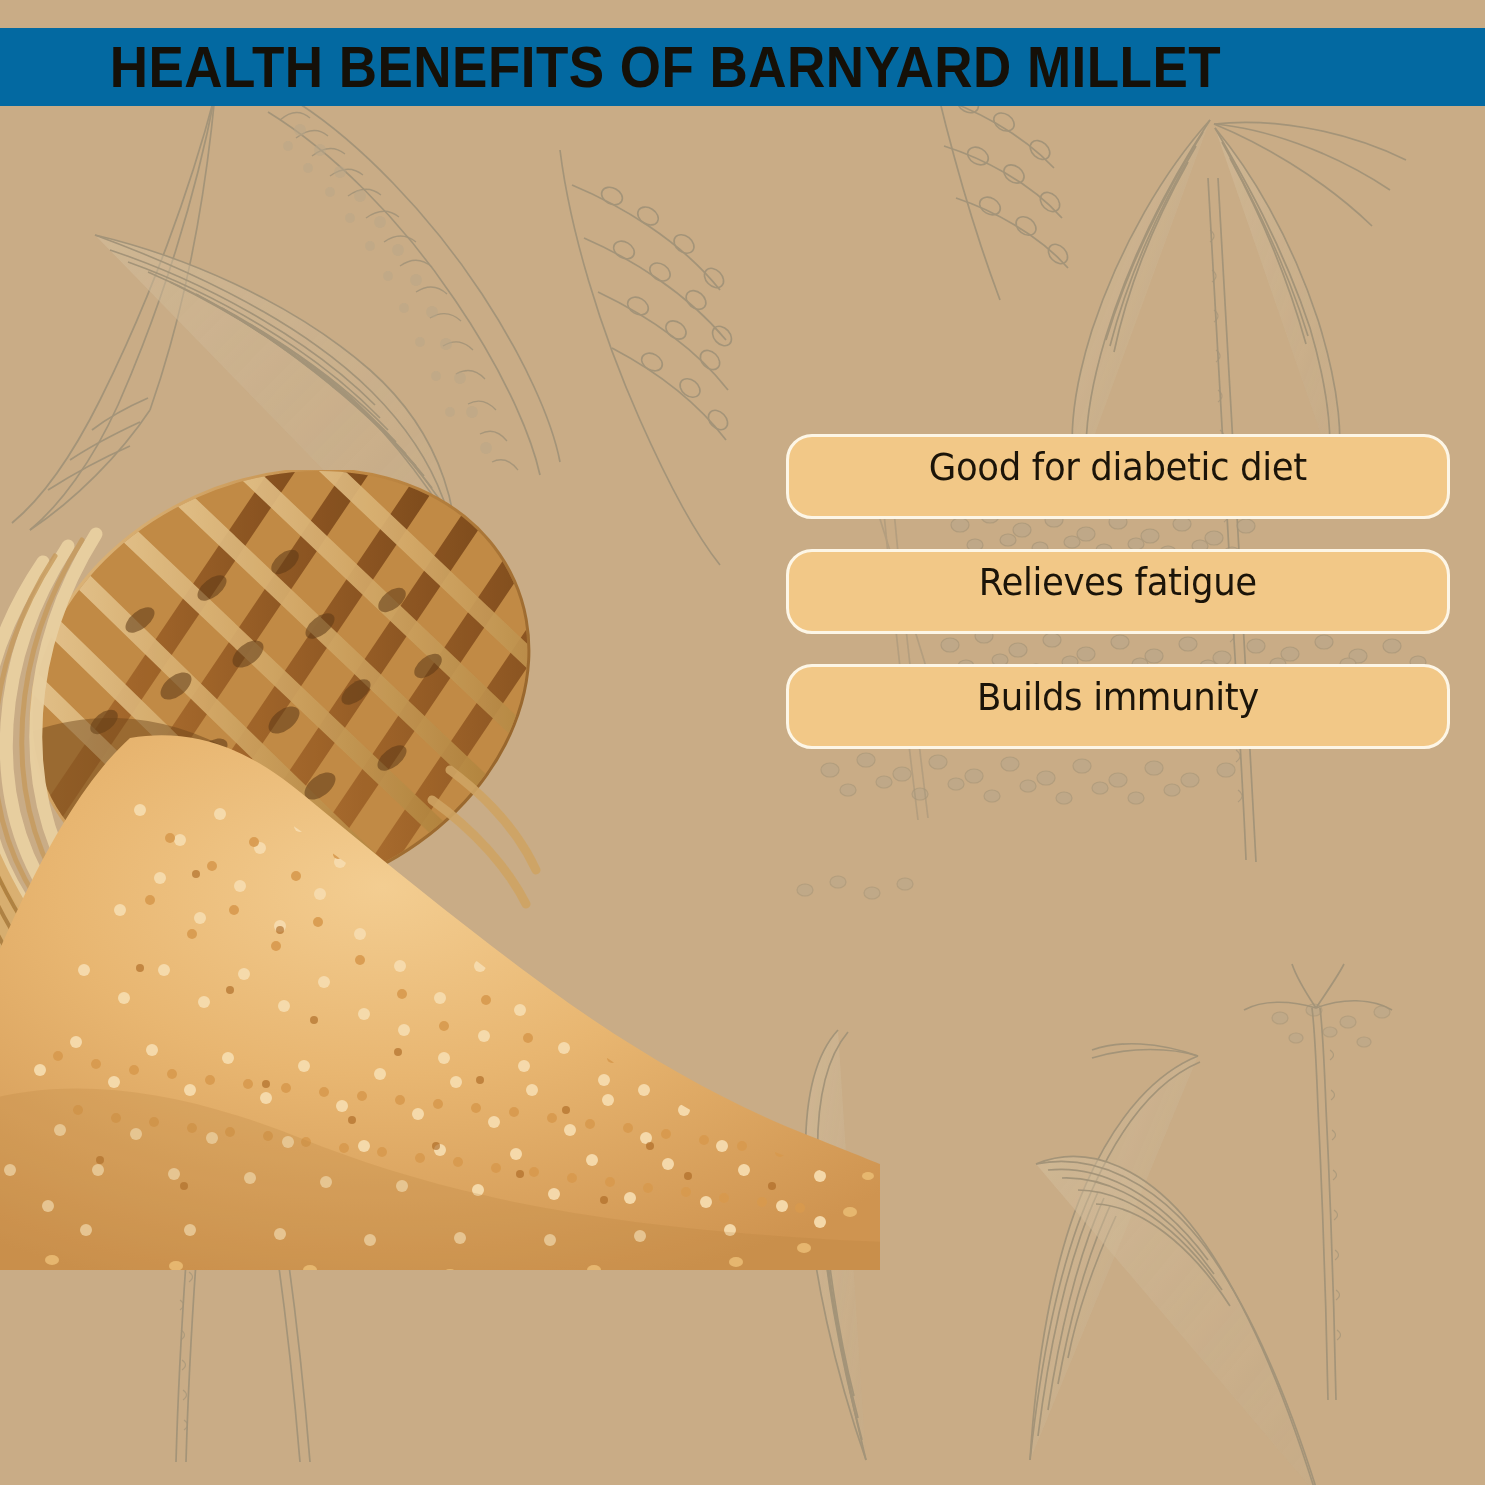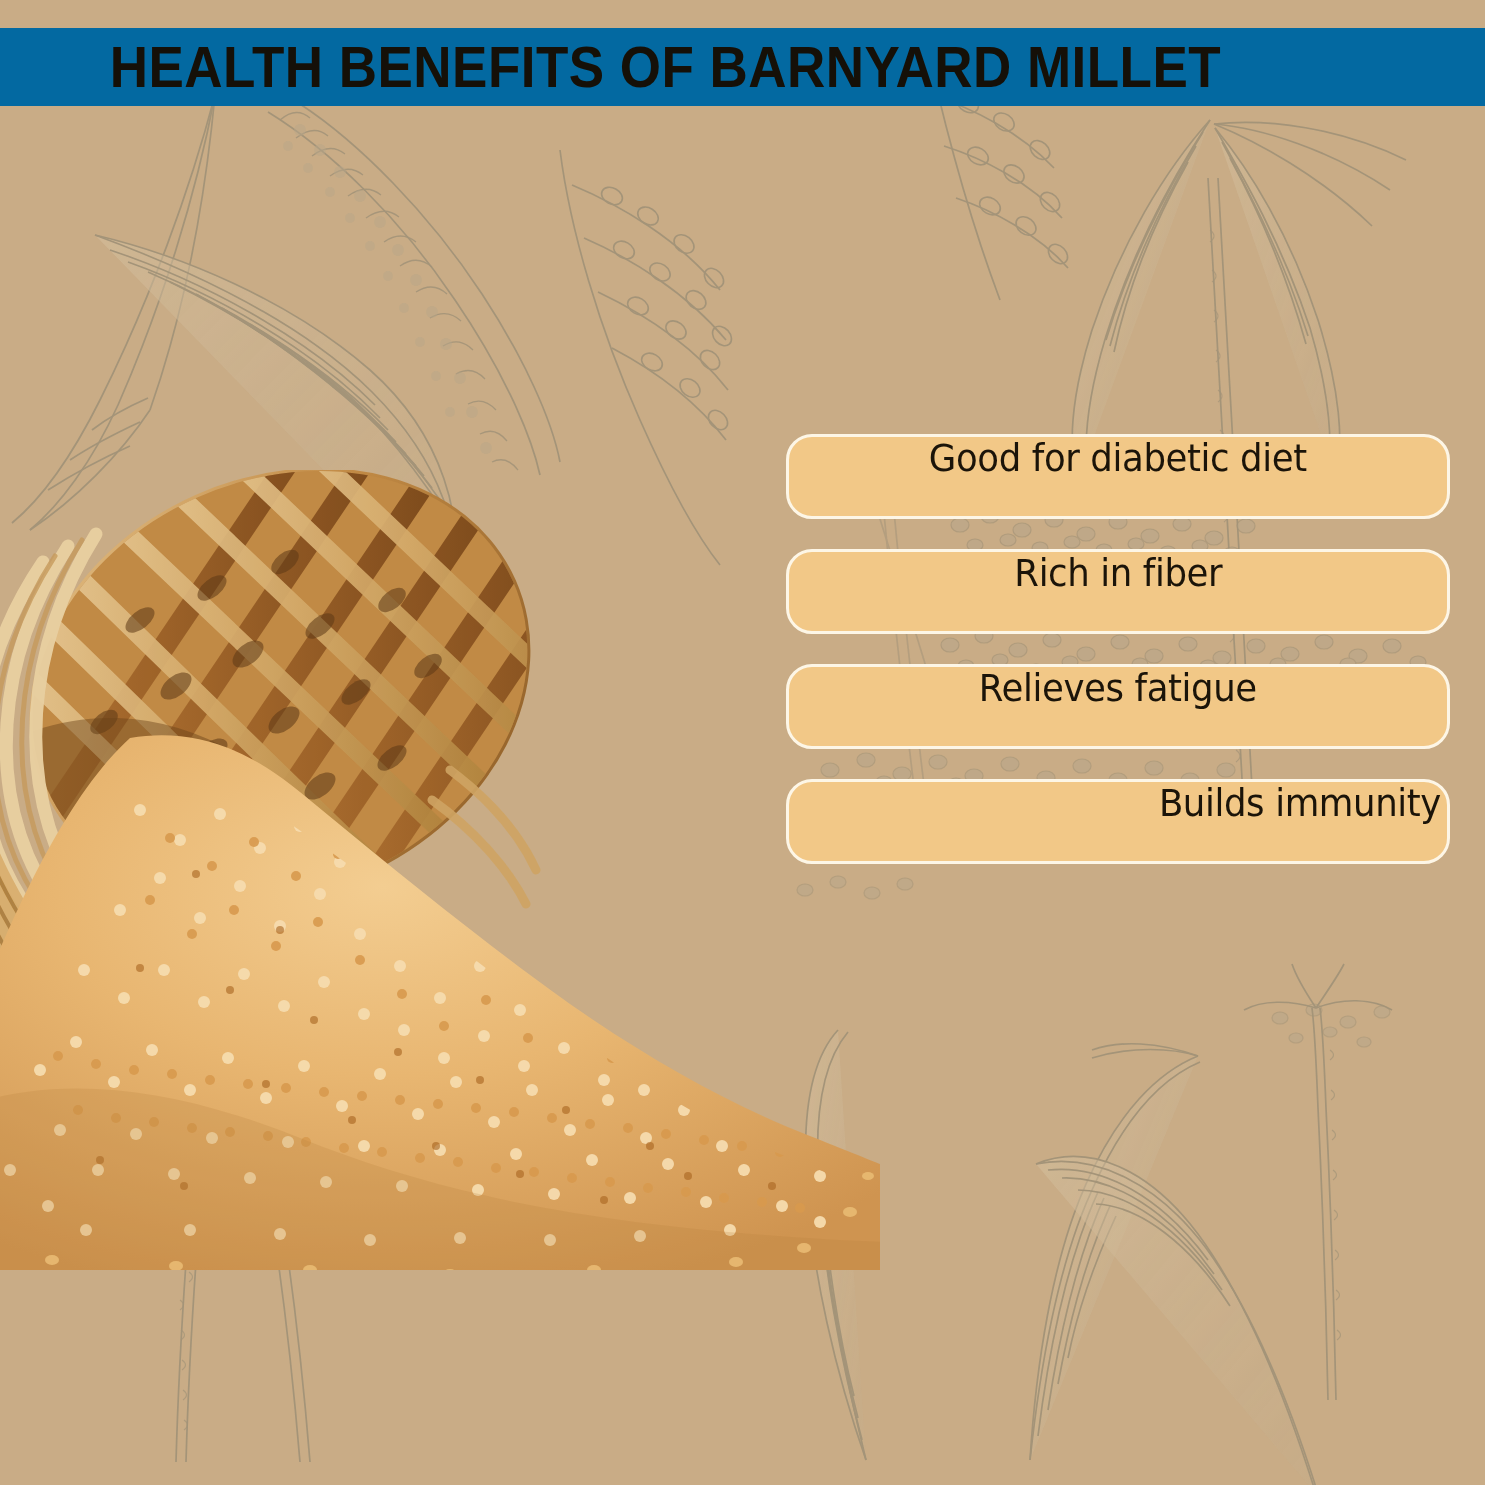--- a/index.html
+++ b/index.html
@@ -68,22 +68,23 @@
   .pill {
     position:relative;
     height:85px;
     margin-bottom:30px;
     background:#f2c887;
     border:3px solid #fdf6e6;
     border-radius:26px;
     display:flex;
     align-items:flex-start;
     justify-content:center;
-  }
-  .pill:last-child { margin-bottom:12px;justify-content:flex-end; }
+    padding-top:9px;
+  }
+  .pill:last-child { margin-bottom:12px; }
   .pill-label {
     font-family:"DejaVu Sans", sans-serif;
     font-size:37px;
     font-weight:400;
     color:#1b1409;
     letter-spacing:-0.4px;
     white-space:nowrap;
     line-height:1.18;
     transform:scaleX(0.96);
   }
@@ -769,23 +770,20 @@
 
   <div id="title-banner">
     <div id="title-text">HEALTH BENEFITS OF BARNYARD MILLET</div>
   </div>
 
   <div id="benefits">
     <div class="pill">
       <span class="pill-label">Good for diabetic diet</span>
     </div>
     <div class="pill">
-      <span class="pill-label">Rich in fiber</span>
-    </div>
-    <div class="pill">
       <span class="pill-label">Relieves fatigue</span>
     </div>
     <div class="pill">
       <span class="pill-label">Builds immunity</span>
     </div>
   </div>
 
 </div>
 
 </body></html>

